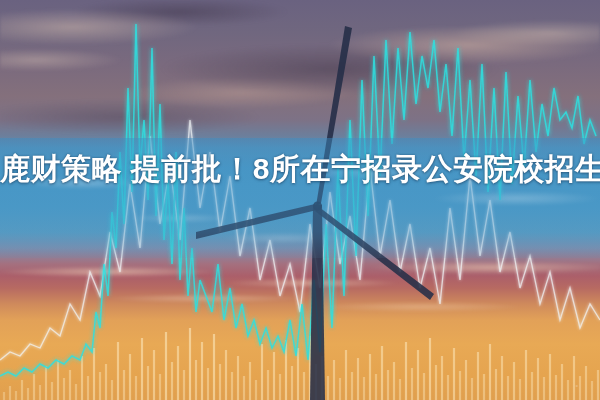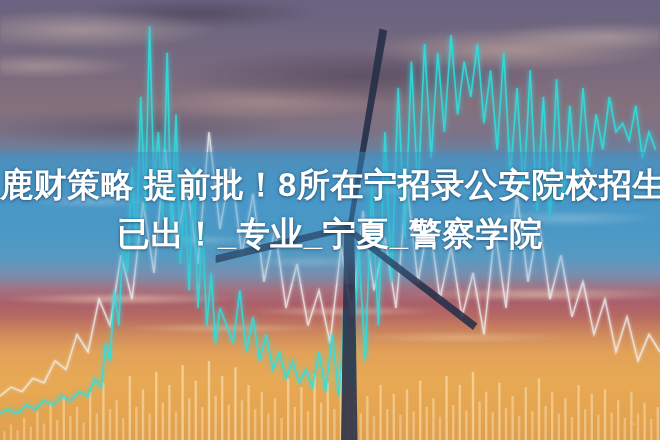--- a/index.html
+++ b/index.html
@@ -251,17 +251,16 @@
       <polygon points="319,207 315,211 430,300 434,294" fill="#262f48" opacity=".88"></polygon>
 
       <circle cx="317.5" cy="206" r="4.5" fill="#222b42" opacity=".92"></circle>
     </svg>
   </div>
 
   <div class="band"></div>
 
   <div class="title">
     <span class="line">鹿财策略 提前批！8所在宁招录公安院校招生简章</span>
-    <span class="line">已出！_专业_宁夏_警察学院</span>
   </div>
 
   <div class="watermark">•</div>
 </div>
 
 </body></html>

